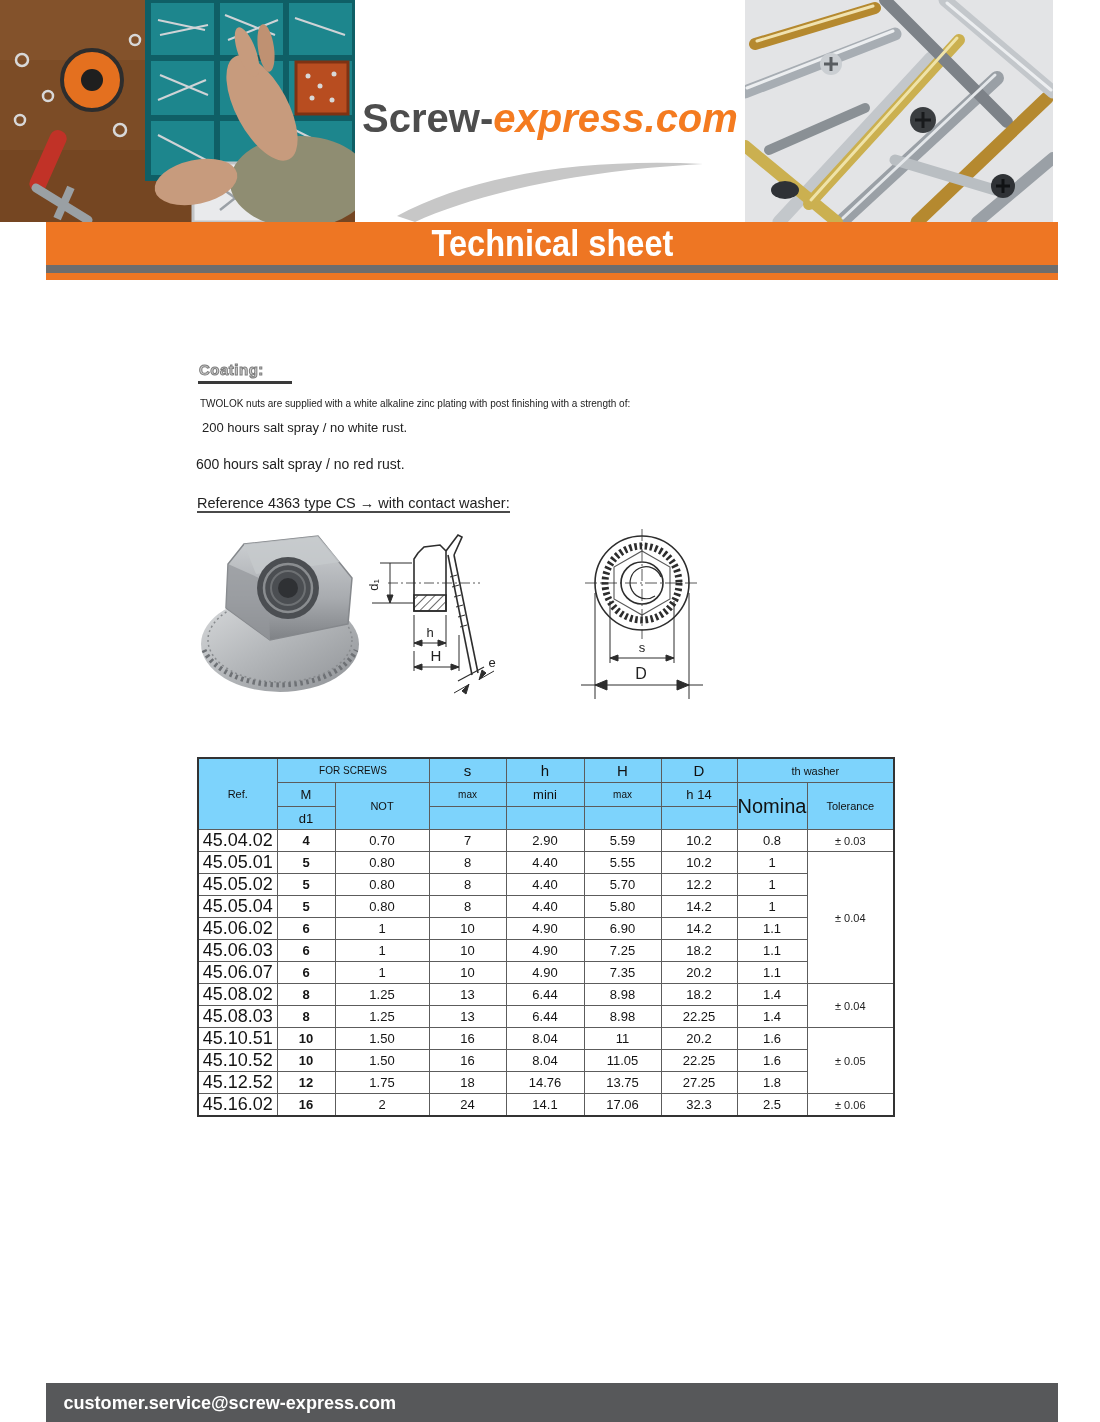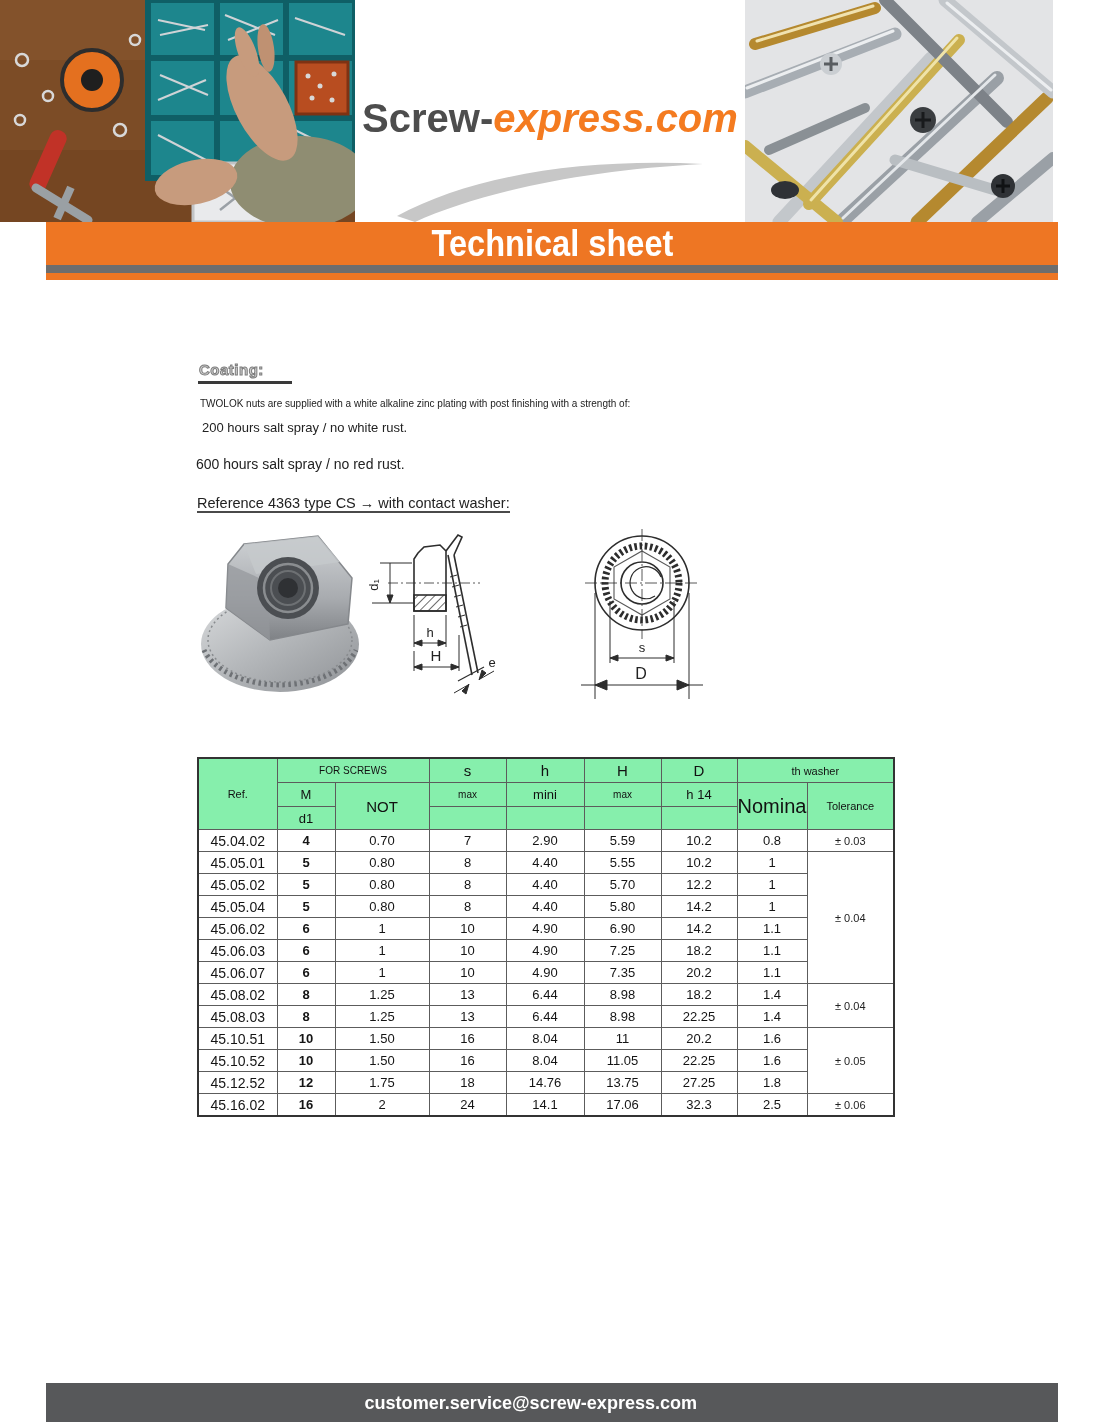--- a/index.html
+++ b/index.html
@@ -41,36 +41,36 @@
   #nut-photo{left:198px;top:522px;}
   #side-view{left:362px;top:515px;}
   #front-view{left:577px;top:527px;}
   .dim-label{font-family:"Liberation Sans", sans-serif;font-size:13px;fill:#222;}
 
   
   #spec-table{position:absolute;left:197px;top:757px;border-collapse:collapse;table-layout:fixed;
               width:696px;border:2px solid #333;}
   #spec-table th,#spec-table td{border:1px solid #5c5c5c;padding:0;text-align:center;vertical-align:middle;
               overflow:hidden;white-space:nowrap;}
-  #spec-table thead th{background:#86efac;color:#111;font-weight:normal;}
+  #spec-table thead th{background:#7dd3fc;color:#111;font-weight:normal;}
   #spec-table thead tr.r1 th{height:23px;}
   #spec-table thead tr.r2 th{height:23px;}
   #spec-table thead tr.r3 th{height:22px;}
   .th-big{font-size:15px;font-weight:bold;}
   .th-mid{font-size:13px;font-weight:bold;}
   .th-small{font-size:10px;}
   .th-ref{font-size:11px;}
   #spec-table tbody td{height:21px;font-size:13px;color:#141414;background:#ffffff;}
-  #spec-table tbody td.c-ref{font-size:14px;}
+  #spec-table tbody td.c-ref{font-size:18px;}
   #spec-table tbody td.c-m{font-weight:bold;}
   #spec-table tbody td.c-tol{font-size:11px;color:#222;}
 
   
   #footer-bar{position:absolute;left:46px;top:1383px;width:1012px;height:39px;background:#57585a;
-              text-align:center;}
+              text-align:left;}
   #footer-bar a{display:inline-block;margin-right:60px;line-height:39px;font-size:19px;font-weight:bold;
               color:#ffffff;text-decoration:none;transform:scaleX(.95);transform-origin:right;}
 </style>
 </head>
 <body>
 
 <div id="page">
 
   <div class="hdr-photo" id="photo-left">
     <svg width="355" height="222" viewBox="0 0 355 222">
@@ -343,21 +343,21 @@
         <th rowspan="3" class="th-ref">Ref.</th>
         <th colspan="2" class="th-small">FOR SCREWS</th>
         <th class="th-big">s</th>
         <th class="th-big">h</th>
         <th class="th-big">H</th>
         <th class="th-big">D</th>
         <th colspan="2" class="th-small" style="font-size:11px">th washer</th>
       </tr>
       <tr class="r2">
         <th class="th-mid">M</th>
-        <th rowspan="2" class="th-small" style="font-size:15px">NOT</th>
+        <th rowspan="2" class="th-small" style="font-size:11px">NOT</th>
         <th class="th-small">max</th>
         <th class="th-mid">mini</th>
         <th class="th-small">max</th>
         <th class="th-mid">h 14</th>
         <th rowspan="2" class="th-mid" style="font-size:20px">Nominal</th>
         <th rowspan="2" class="th-small" style="font-size:11px">Tolerance</th>
       </tr>
       <tr class="r3">
         <th class="th-mid">d1</th>
         <th></th>

